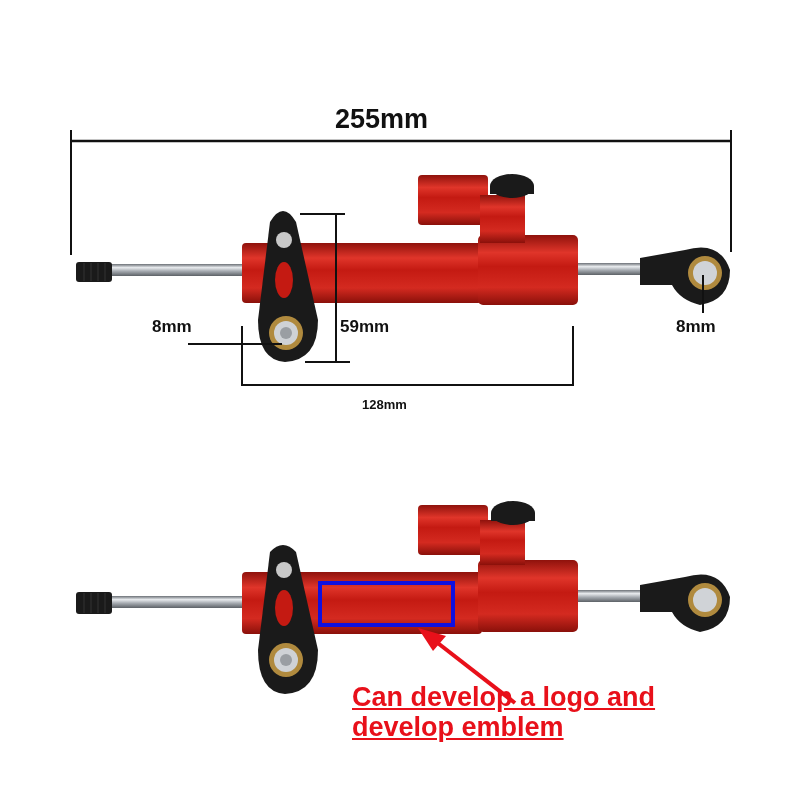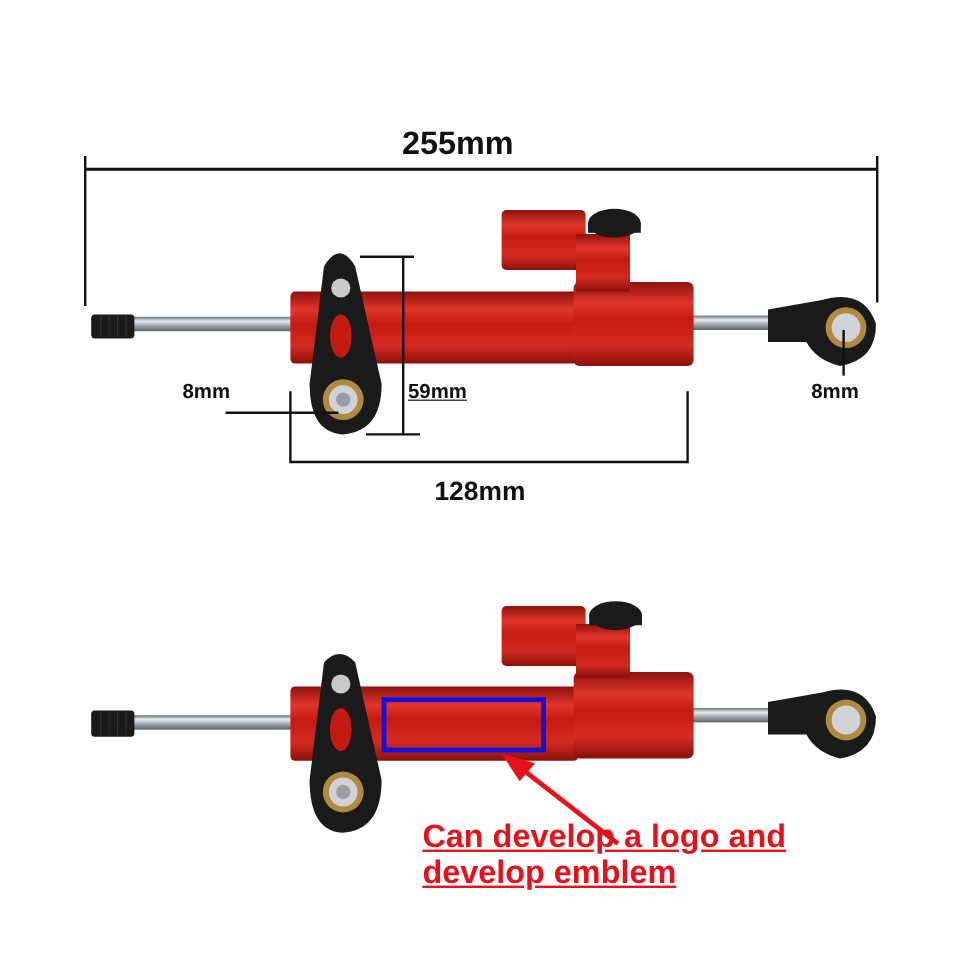--- a/index.html
+++ b/index.html
@@ -1,22 +1,22 @@
 <!DOCTYPE html>
 <html><head>
   <meta charset="utf-8">
   <style>
     html, body { margin: 0; padding: 0; background: #ffffff; }
     .stage { position: relative; width: 800px; height: 800px; overflow: hidden; background: #ffffff; font-family: "Liberation Sans", "DejaVu Sans", sans-serif; }
     .label { position: absolute; font-weight: bold; color: #111; white-space: nowrap; }
     .dim-255 { font-size: 27px; left: 335px; top: 104px; }
-    .dim-59 { font-size: 17px; left: 340px; top: 317px; text-decoration: underline; }
+    .dim-59 { font-size: 17px; left: 340px; top: 317px; }
     .dim-8l { font-size: 17px; left: 152px; top: 317px; }
     .dim-8r { font-size: 17px; left: 676px; top: 317px; }
-    .dim-128 { font-size: 22px; left: 362px; top: 397px; }
+    .dim-128 { font-size: 13px; left: 362px; top: 397px; }
     .caption { position: absolute; left: 352px; top: 682px; color: #e8101a; font-weight: bold; font-size: 27px; line-height: 30px; white-space: nowrap; text-decoration: underline; }
     svg.art { position: absolute; left: 0; top: 0; }
   </style>
 </head>
 <body>
 
 <div class="stage">
 
   <svg class="art" width="800" height="800" viewBox="0 0 800 800">
     <defs>

